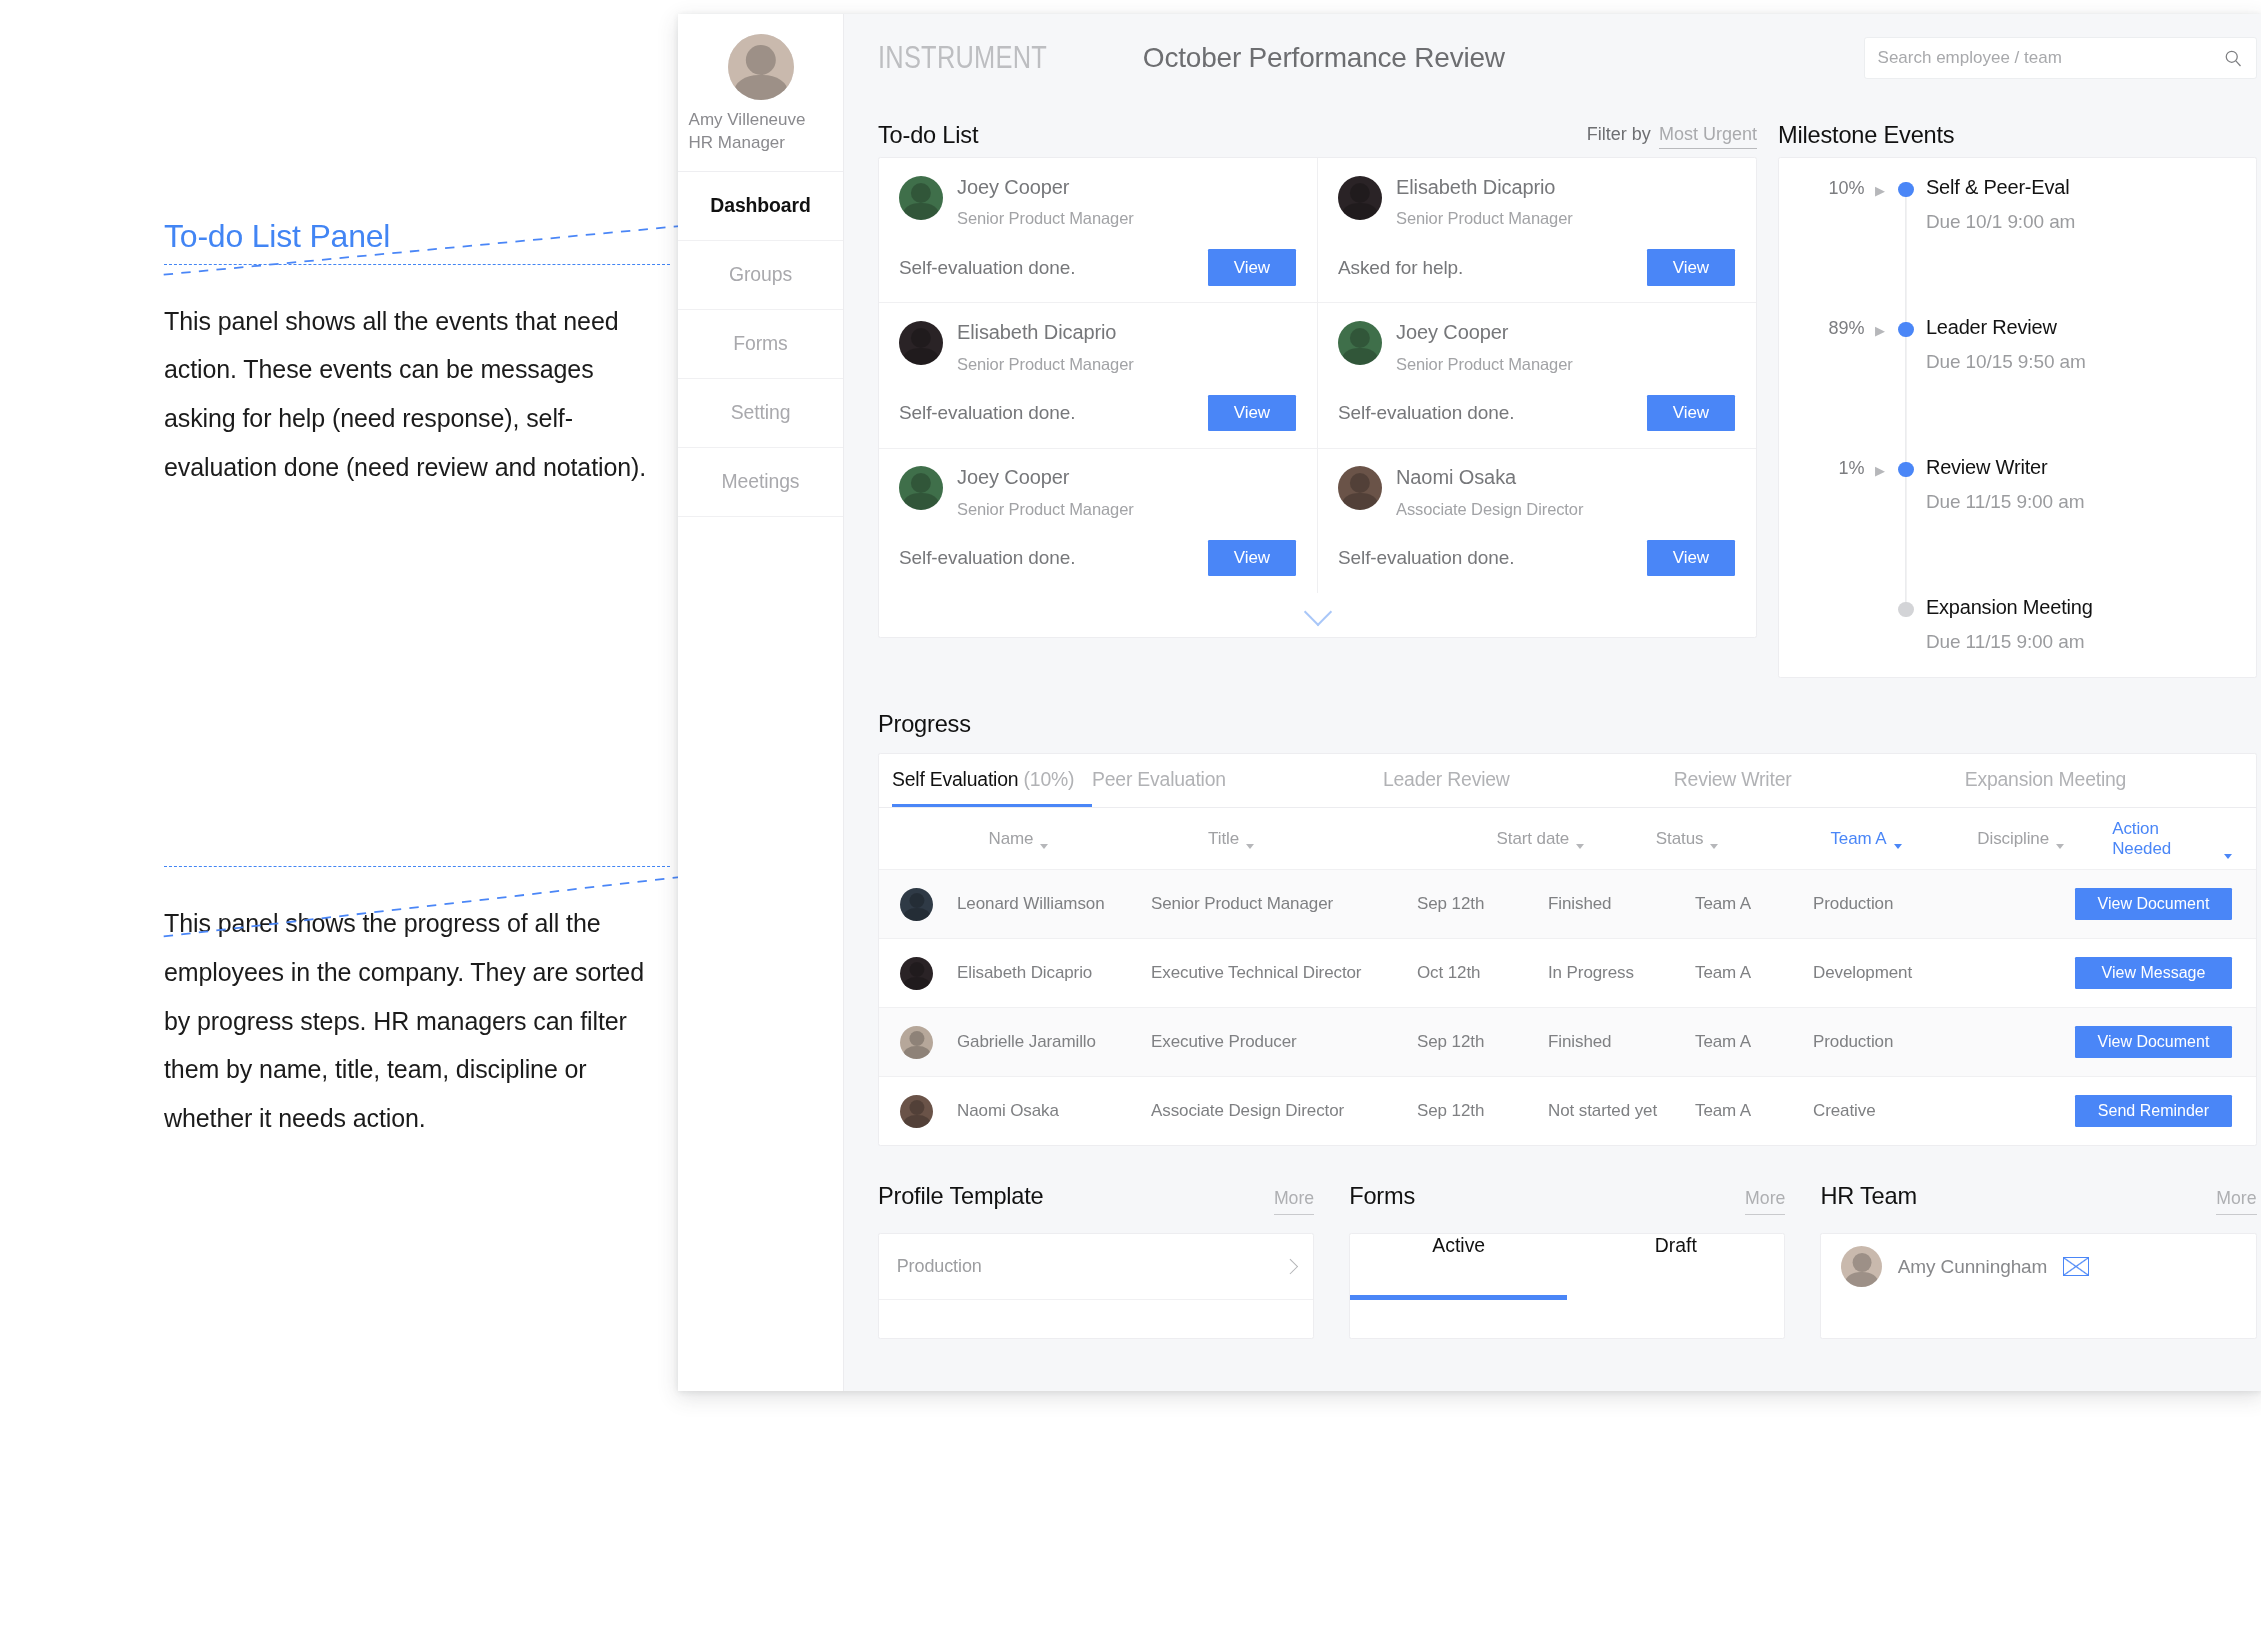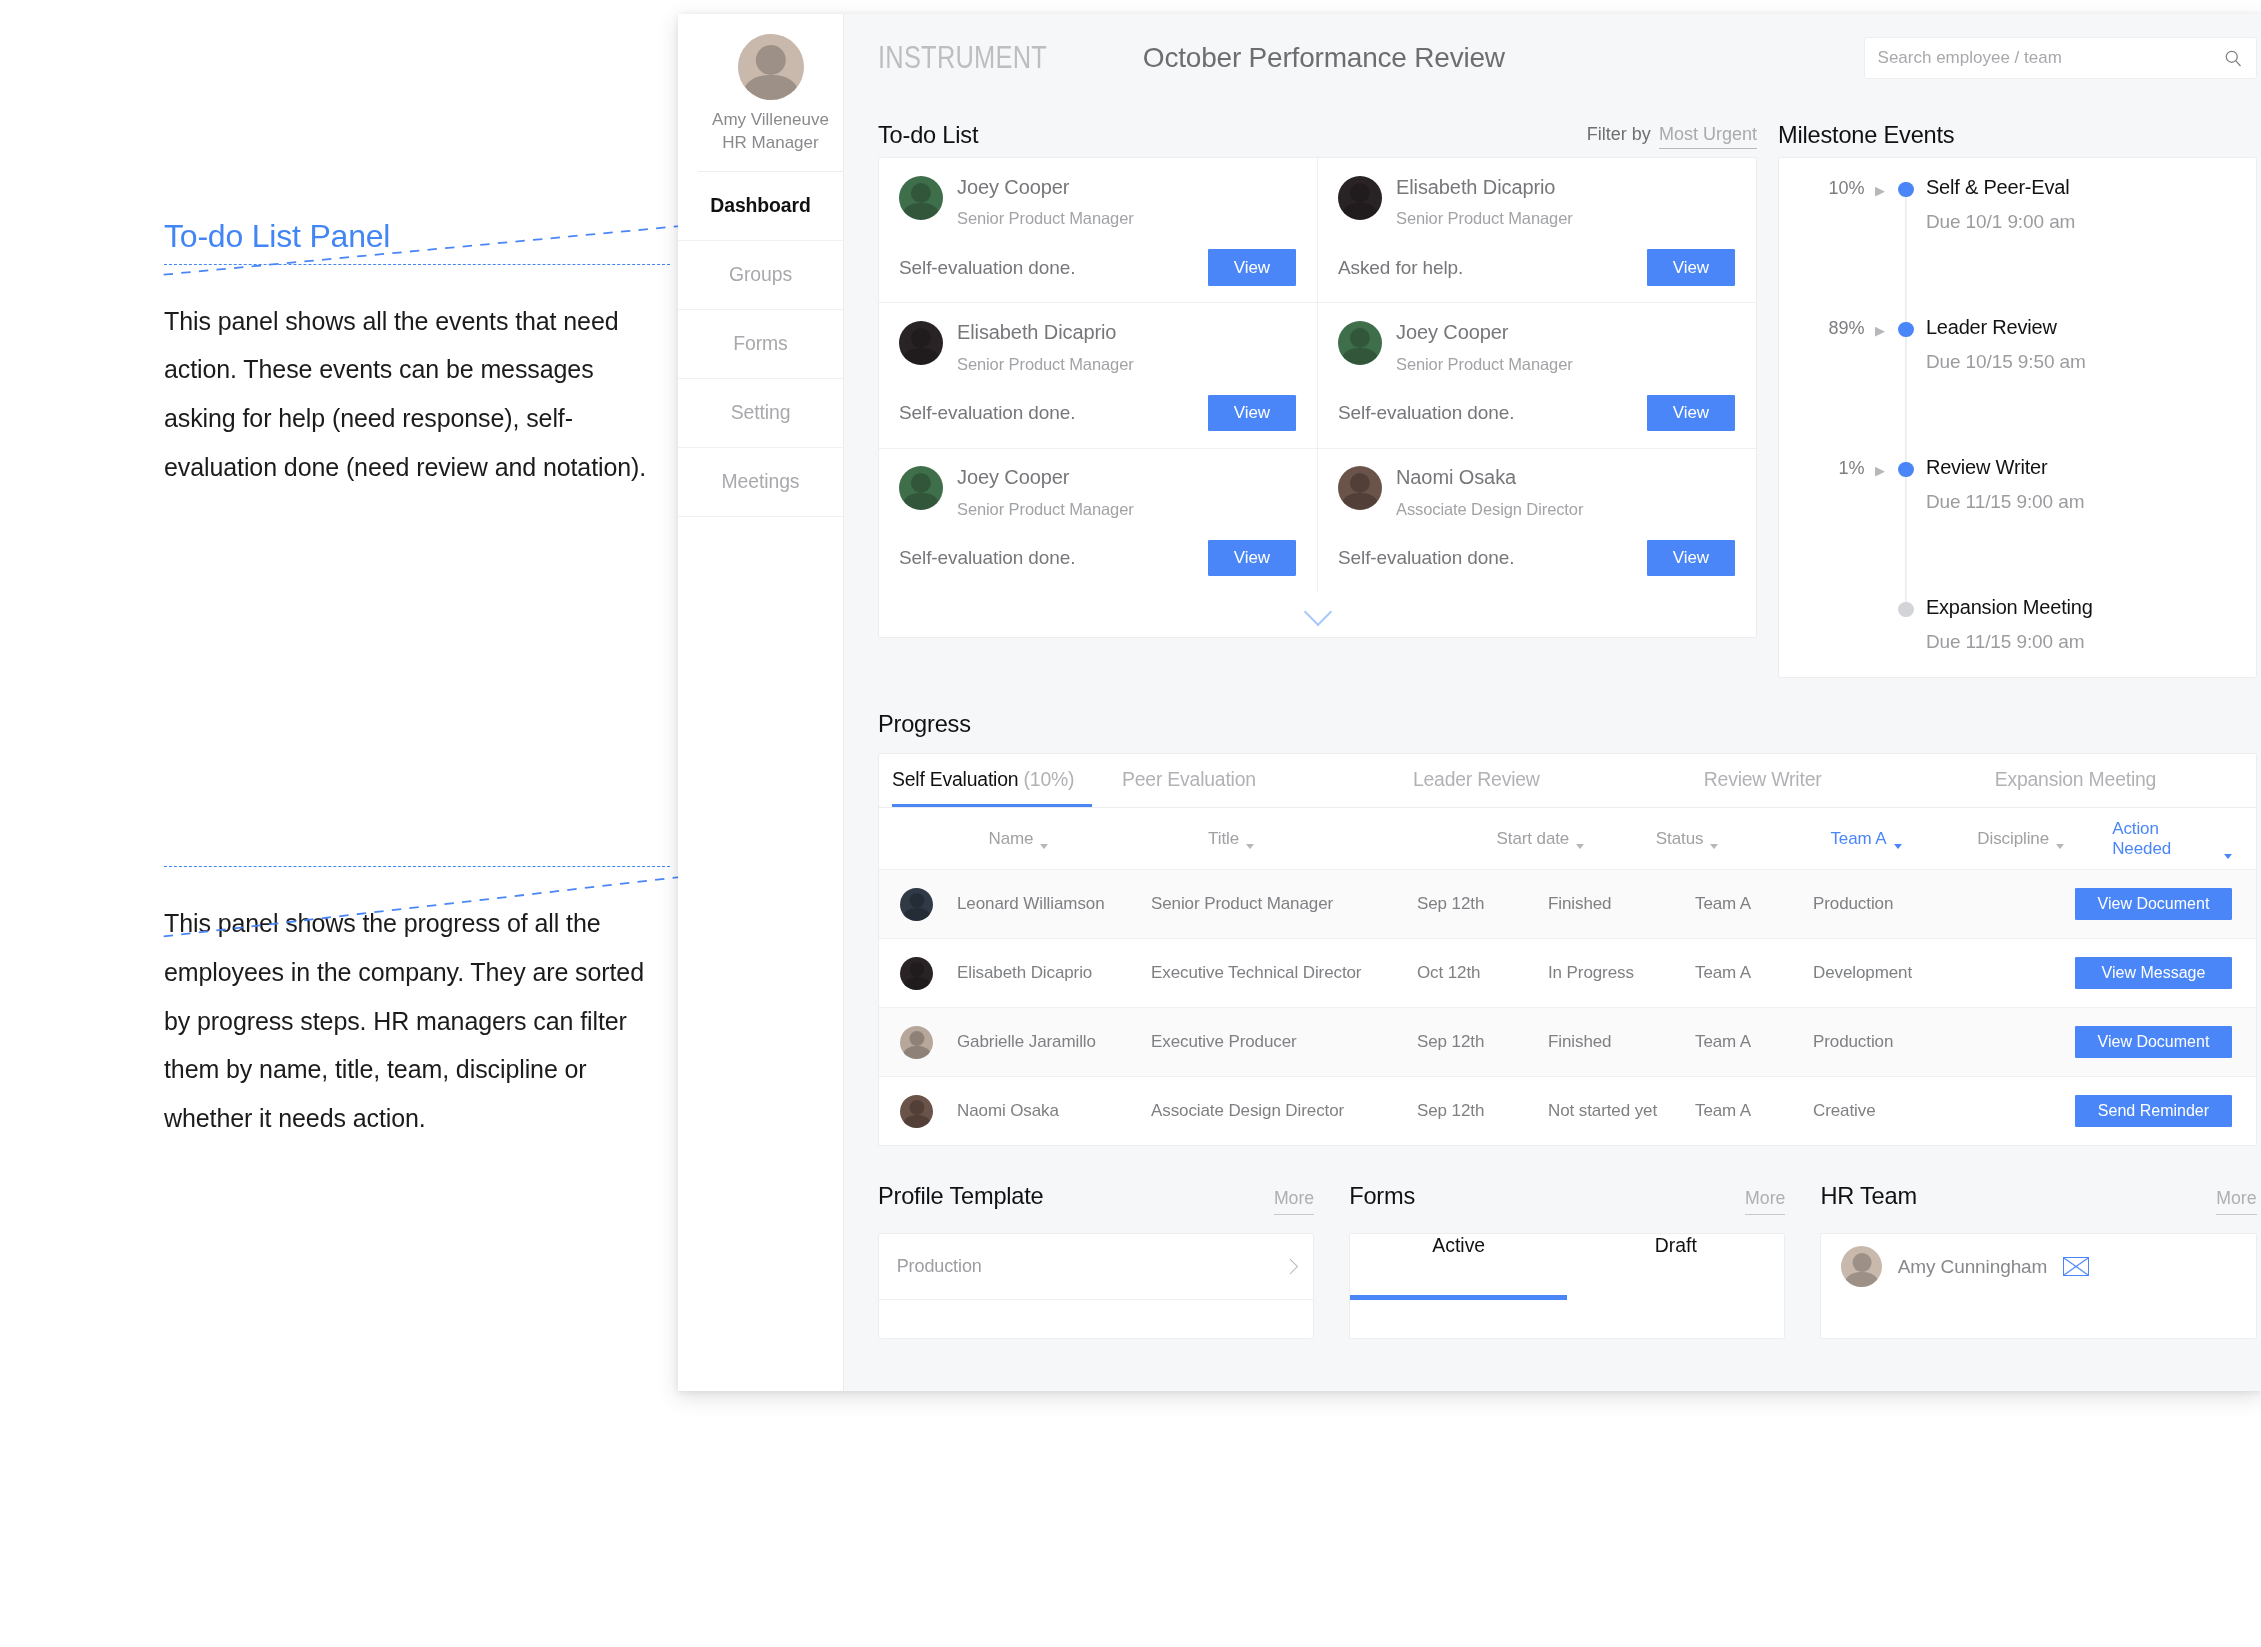--- a/index.html
+++ b/index.html
@@ -37,23 +37,22 @@
     box-shadow: 0 5.9px 20px rgba(60,64,67,.16), 0 1.2px 5.9px rgba(60,64,67,.10);
     display: flex; overflow: hidden;
   }
 
   
   .sidebar {
     width: 166px; background: #ffffff; flex: 0 0 166px;
     border-right: 0.6px solid #ececef;
   }
   .profile {
-    padding: 20px 10.6px 15.3px; text-align: center;
+    padding: 20px 10.6px 15.3px; text-align: left;
     border-bottom: 0.6px solid #eeeef1;
-    margin-left: 20px;
   }
   .avatar-lg {
     width: 66px; height: 66px; border-radius: 50%;
     margin: 0 auto 9.4px; overflow: hidden; background: #e6e5e6;
   }
   .profile-name { font-size: 17px; color: #8a8a8e; line-height: 1.35; font-weight: 400; }
   .nav-item {
     height: 69px; display: flex; align-items: center; justify-content: center;
     font-size: 19.4px; color: #a9a9ad; border-bottom: 0.6px solid #f0f0f2;
     letter-spacing: -0.1px;
@@ -130,21 +129,21 @@
   .ms-dot { width: 15.3px; height: 15.3px; border-radius: 50%; background: #4a86f7; margin: 5.9px auto 0; position: relative; z-index: 2; }
   .ms-dot.muted { background: #d3d4d7; }
   .ms-line { position: absolute; left: 50%; top: 10.6px; width: 1.2px; height: 140px; background: #dedfe2; transform: translateX(-50%); z-index: 1; }
   .ms-text { padding-left: 9.4px; }
   .ms-name { font-size: 20px; color: #131313; letter-spacing: -0.2px; }
   .ms-due { font-size: 19px; color: #9b9c9f; margin-top: 11.8px; letter-spacing: -0.1px; }
 
   
   .progress-wrap { padding: 33px 27px 0 34px; }
   .prog-title { font-size: 23.6px; color: #111; margin-bottom: 15.3px; letter-spacing: -0.2px; }
-  .tabs { display: flex; border-bottom: 0.6px solid #ececef; padding: 14px 0 0 13px; gap: 30px; }
+  .tabs { display: flex; border-bottom: 0.6px solid #ececef; padding: 14px 0 0 13px; }
   .tab { flex: 1; font-size: 19.4px; color: #b1b2b5; padding-bottom: 13px; letter-spacing: -0.2px; }
   .tab.active { color: #111; border-bottom: 3.5px solid #4a86f7; flex: 0 0 200px; }
   .tab .pct { color: #b1b2b5; }
   .thead { display: flex; align-items: center; height: 61px; padding: 0 23.6px 0 21px; }
   .th { font-size: 17px; color: #a0a1a4; display: flex; align-items: flex-end; gap: 7px; letter-spacing: -0.1px; margin-left: 34px; }
   .th.blue { color: #4a86f7; }
   .caret { width: 0; height: 0; border-left: 4.7px solid transparent; border-right: 4.7px solid transparent; border-top: 5.3px solid #b6b7ba; }
   .th.blue .caret { border-top-color: #4a86f7; }
   .trow { display: flex; align-items: center; height: 69px; padding: 0 23.6px 0 21px; border-top: 0.6px solid #f0f0f2; }
   .trow:nth-child(odd) { background: #fafafb; }

